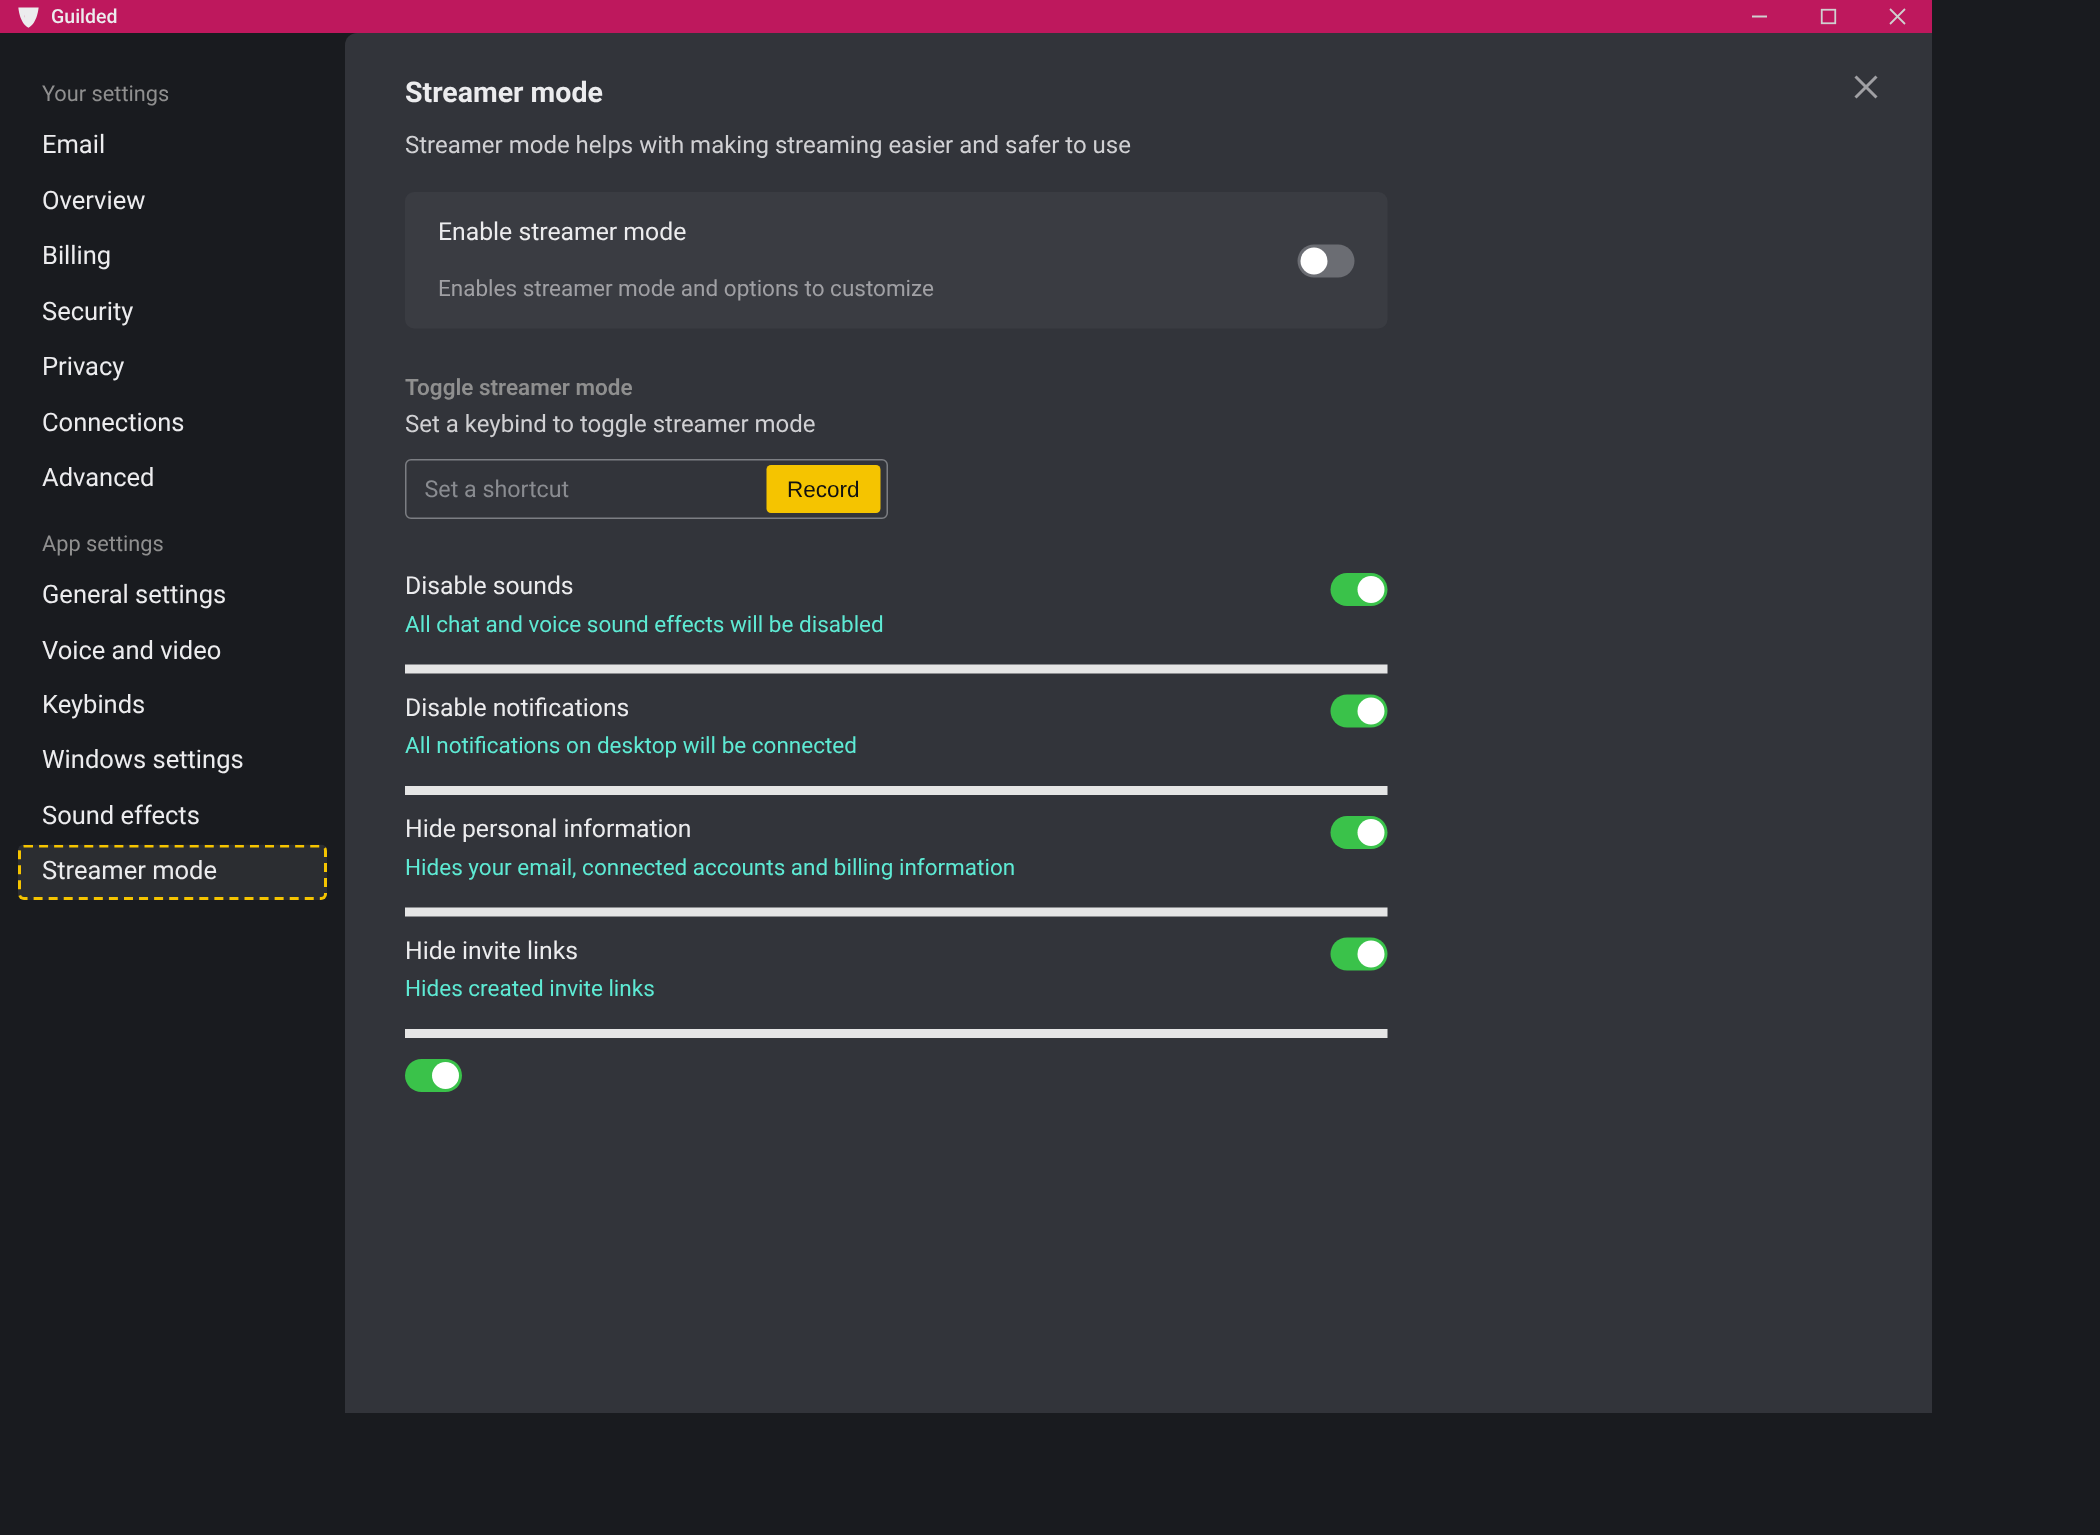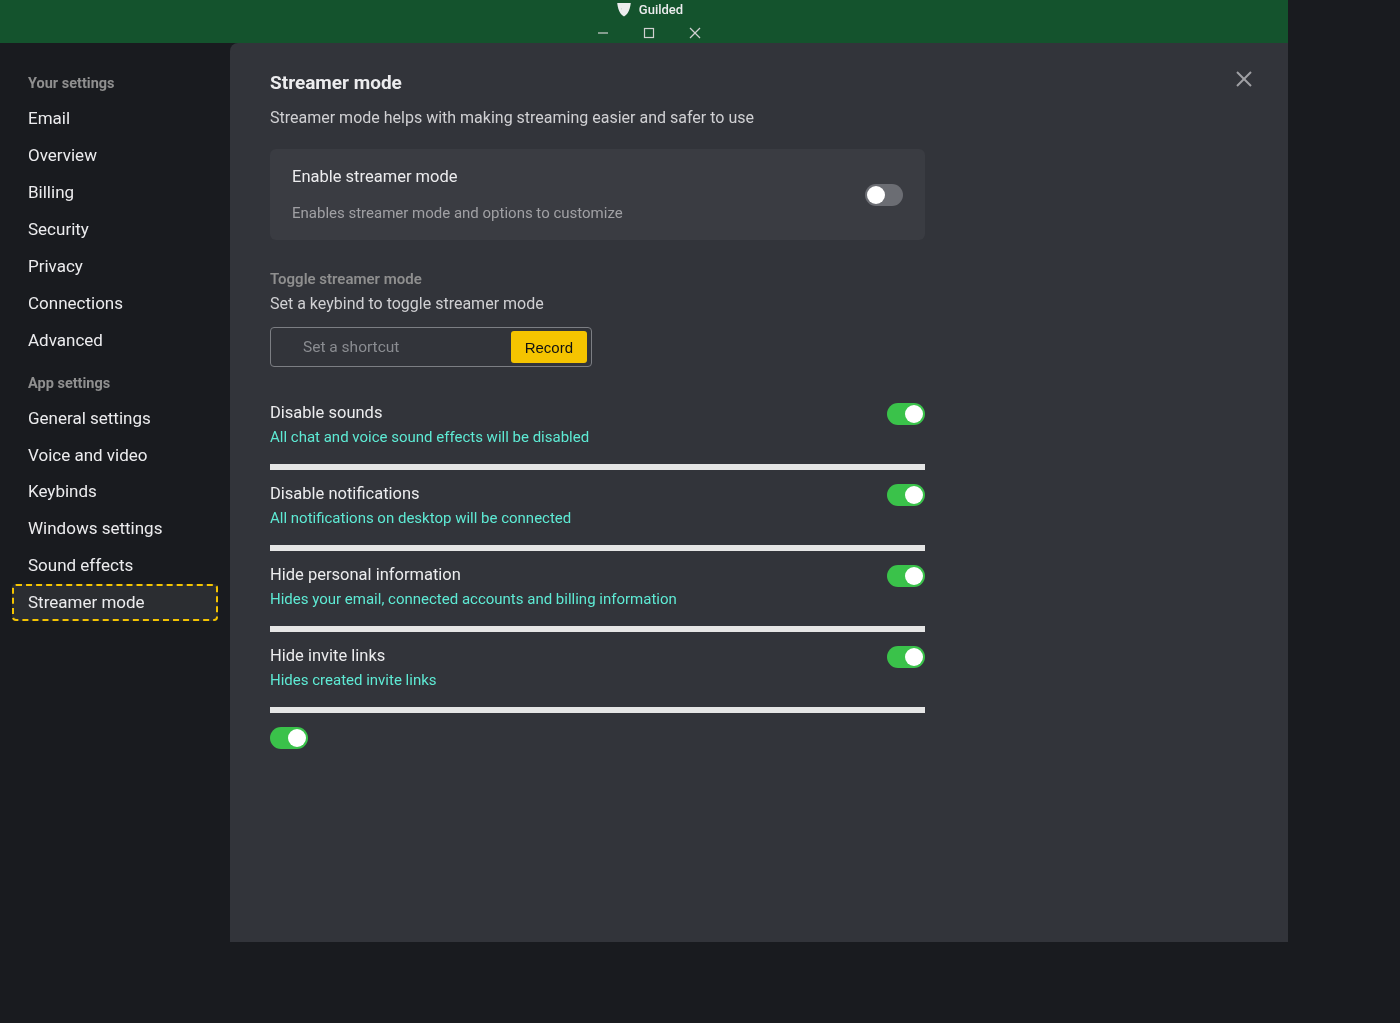--- a/index.html
+++ b/index.html
@@ -12,27 +12,26 @@
   }
   .window {
     display: flex;
     flex-direction: column;
     width: 1288px;
     height: 942px;
     background: #191b1f;
     border-radius: 2px;
   }
   .titlebar {
-    height: 43px;
+    height: 22px;
     display: flex;
     align-items: center;
     justify-content: space-between;
     padding: 0 0 0 10px;
-    background: #14532d;
-    flex-direction: column;
+    background: #be185d;
   }
   .titlebar .brand {
     display: flex;
     align-items: center;
     gap: 6px;
   }
   .titlebar .brand .logo {
     width: 18px;
     height: 18px;
     display:flex;
@@ -62,21 +61,21 @@
   }
   .sidebar {
     width: 230px;
     background: #191b1f;
     padding: 16px 0 0 0;
     overflow-y:auto;
   }
   .section-label {
     font-size: 14.5px;
     color: #8f8f8f;
-    font-weight: 700;
+    font-weight: 400;
     padding: 16px 30px 8px 28px;
   }
   .nav-item {
     padding: 7px 28px;
     font-size: 17px;
     color: #ececee;
     cursor: pointer;
     line-height: 1.35;
   }
   .nav-item.selected {
@@ -177,21 +176,20 @@
     border-radius:4px;
     display:flex;
     align-items:center;
     padding: 3px 4px 3px 12px;
     margin-bottom: 30px;
   }
   .shortcut-row .ph {
     flex:1;
     color:#8a8c91;
     font-size:15.5px;
-    margin-left:20px;
   }
   .record-btn {
     background:#f5c400;
     color:#111;
     font-size:15px;
     font-weight:500;
     border:none;
     border-radius:3px;
     padding: 4px 14px;
     height:32px;

